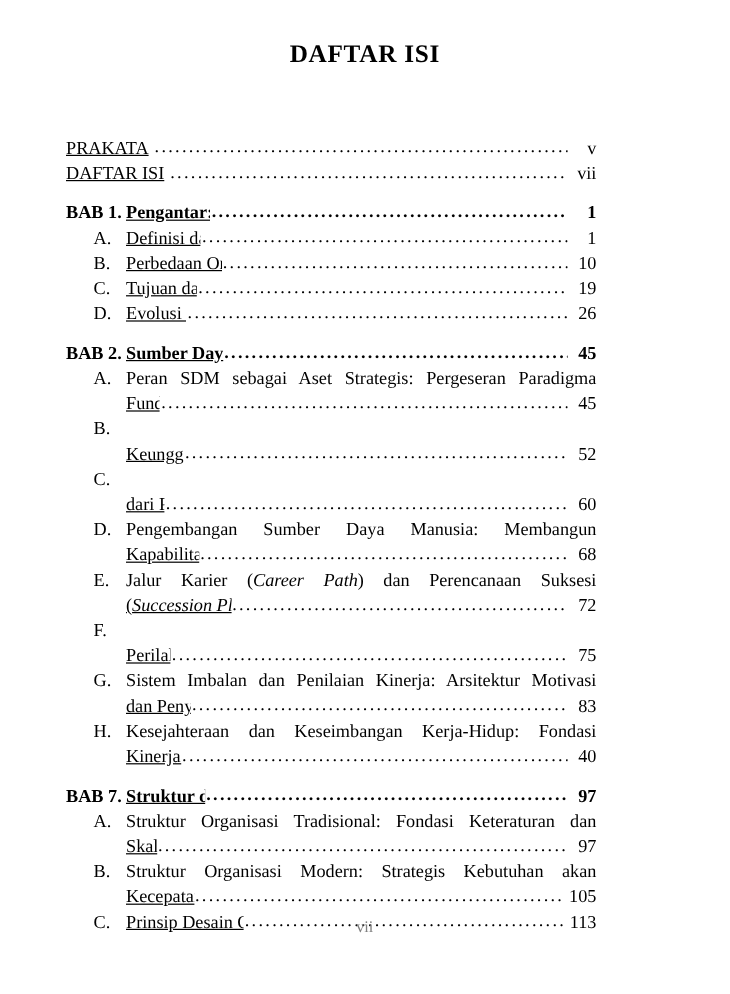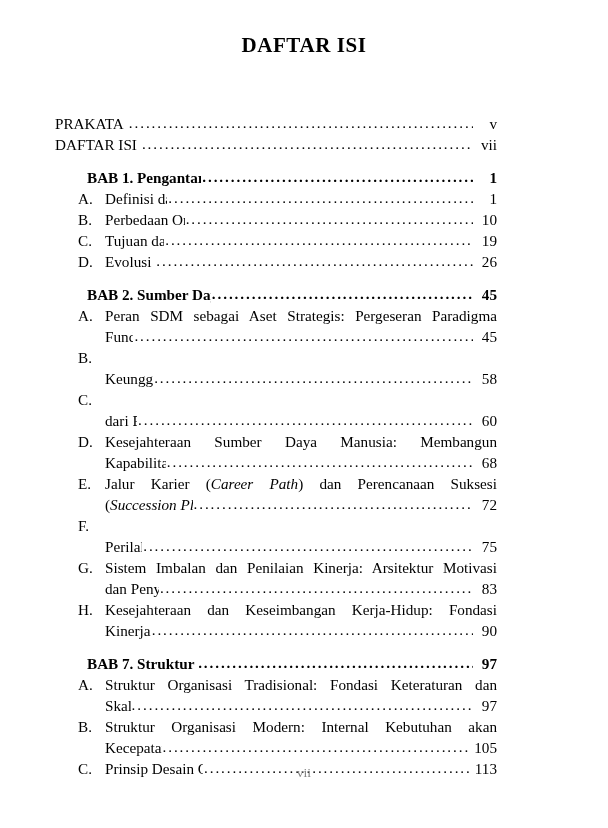--- a/index.html
+++ b/index.html
@@ -55,21 +55,20 @@
   
   .row-front .r-text {
     flex: 0 0 auto;
     padding-right: 4px;
   }
 
   
   .row-bab {
     font-weight: bold;
     margin-top: 12px;
-    margin-left: 32px;
   }
   .row-bab .r-key {
     flex: 0 0 50px;
   }
 
   
   .row-sub .r-key {
     flex: 0 0 50px;
     padding-left: 23px;
     box-sizing: border-box;
@@ -83,20 +82,21 @@
     flex: 1 1 auto;
     min-width: 0;
     display: flex;
     align-items: flex-start;
     white-space: nowrap;
   }
 
   .r-text {
     flex: 0 1 auto;
     overflow: hidden;
+    text-decoration: underline;
   }
 
   
   .leader {
     flex: 1 1 auto;
     min-width: 8px;
     overflow: hidden;
     white-space: nowrap;
     letter-spacing: 1.9px;
     font-size: 15.2px;
@@ -235,37 +235,37 @@
           <span class="r-page">45</span>
         </div>
       </div>
       <div class="row-multi">
         <div class="ml-first">
           <span class="r-key">B.</span>
         </div>
         <div class="ml-second">
           <span class="r-text"><span>Keunggulan Organisasi</span></span>
           <span class="leader">......................................................................................................................................................................</span>
-          <span class="r-page">58</span>
+          <span class="r-page">52</span>
         </div>
       </div>
       <div class="row-multi">
         <div class="ml-first">
           <span class="r-key">C.</span>
         </div>
         <div class="ml-second">
           <span class="r-text"><span>dari Perbedaan</span></span>
           <span class="leader">......................................................................................................................................................................</span>
           <span class="r-page">60</span>
         </div>
       </div>
       <div class="row-multi">
         <div class="ml-first">
           <span class="r-key">D.</span>
-          <span class="ml-line1"><span>Kesejahteraan Sumber Daya Manusia: Membangun</span></span>
+          <span class="ml-line1"><span>Pengembangan Sumber Daya Manusia: Membangun</span></span>
         </div>
         <div class="ml-second">
           <span class="r-text"><span>Kapabilitas untuk Masa Depan</span></span>
           <span class="leader">......................................................................................................................................................................</span>
           <span class="r-page">68</span>
         </div>
       </div>
       <div class="row-multi">
         <div class="ml-first">
           <span class="r-key">E.</span>
@@ -299,21 +299,21 @@
         </div>
       </div>
       <div class="row-multi">
         <div class="ml-first">
           <span class="r-key">H.</span>
           <span class="ml-line1"><span>Kesejahteraan dan Keseimbangan Kerja-Hidup: Fondasi</span></span>
         </div>
         <div class="ml-second">
           <span class="r-text"><span>Kinerja Berkelanjutan</span></span>
           <span class="leader">......................................................................................................................................................................</span>
-          <span class="r-page">90</span>
+          <span class="r-page">40</span>
         </div>
       </div>
       <div class="row row-bab">
         <span class="r-key">BAB 7.</span>
         <span class="r-body">
           <span class="r-text">Struktur dan Desain Organisasi</span>
           <span class="leader">......................................................................................................................................................................</span>
           <span class="r-page">97</span>
         </span>
       </div>
@@ -324,21 +324,21 @@
         </div>
         <div class="ml-second">
           <span class="r-text"><span>Skalabilitas</span></span>
           <span class="leader">......................................................................................................................................................................</span>
           <span class="r-page">97</span>
         </div>
       </div>
       <div class="row-multi">
         <div class="ml-first">
           <span class="r-key">B.</span>
-          <span class="ml-line1"><span>Struktur Organisasi Modern: Internal Kebutuhan akan</span></span>
+          <span class="ml-line1"><span>Struktur Organisasi Modern: Strategis Kebutuhan akan</span></span>
         </div>
         <div class="ml-second">
           <span class="r-text"><span>Kecepatan dan Adaptabilitas</span></span>
           <span class="leader">......................................................................................................................................................................</span>
           <span class="r-page">105</span>
         </div>
       </div>
       <div class="row row-sub">
         <span class="r-key">C.</span>
         <span class="r-body">

